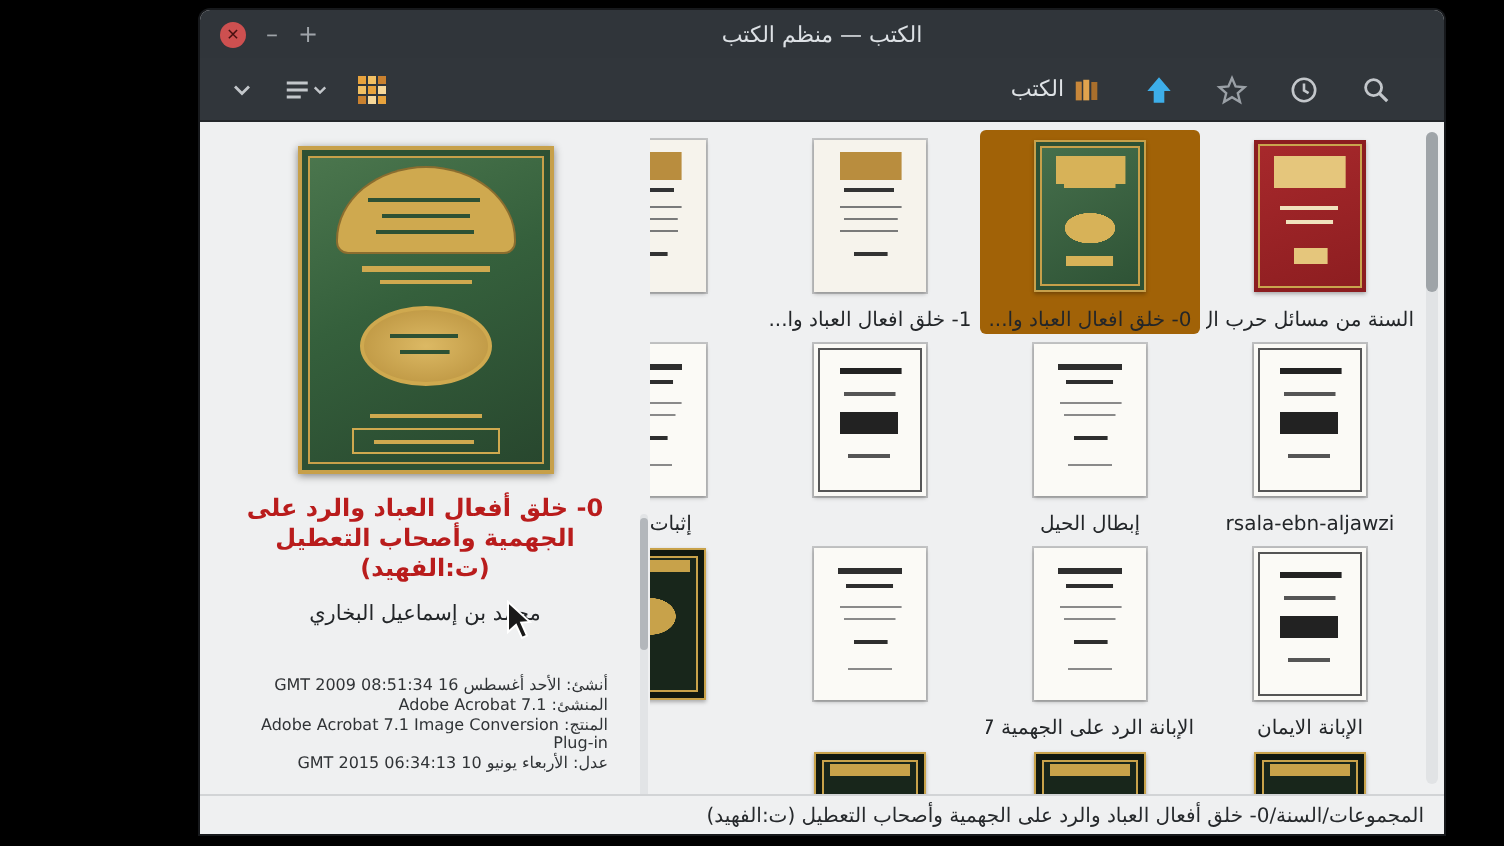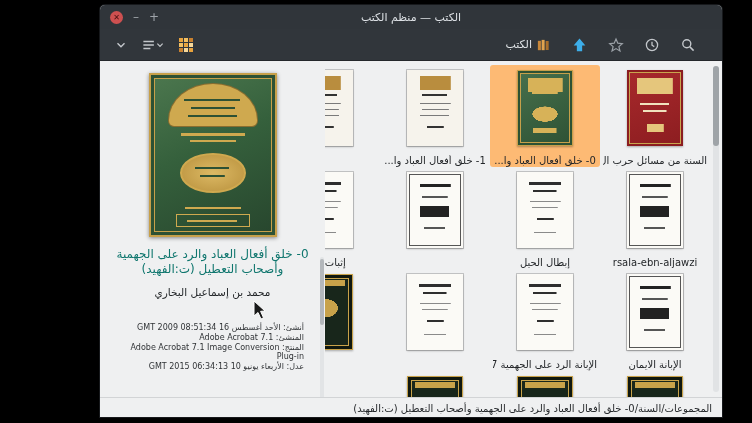--- a/index.html
+++ b/index.html
@@ -24,21 +24,21 @@
   .tb-left{position:absolute;left:14px;top:0;height:32px;display:flex;align-items:center;gap:13px}
   .tb-right{position:absolute;right:26px;top:0;height:32px;display:flex;align-items:center;gap:20px}
   .icon{display:flex;align-items:center;justify-content:center;line-height:0}
   .books-btn{display:flex;direction:rtl;gap:4px;color:#dfe3e6;font-size:11px}
 
   
   .content{flex:1;position:relative;overflow:hidden;background:#eff0f1}
 
   
   .detail{position:absolute;left:0;top:0;bottom:0;width:225px;direction:rtl;text-align:center;overflow:hidden}
-  .detail-title{margin:10px 14px 0;font-size:12px;font-weight:normal;line-height:15px;color:#0f766e}
+  .detail-title{margin:10px 14px 0;font-size:12px;font-weight:bold;line-height:15px;color:#b91c1c}
   .detail-author{margin-top:9px;font-size:10.5px;color:#232629}
   .meta{margin:25px 21px 0 14px;text-align:right;font-size:8px;line-height:9.8px;color:#303336}
   .detail-scroll{position:absolute;right:1px;top:196px;width:4px;height:164px;background:#e2e4e6;border-radius:2px}
   .detail-scroll .thumb{position:absolute;top:2px;left:0;width:4px;height:66px;background:#b3b7bb;border-radius:2px}
 
   
   .big-cover{position:relative;width:128px;height:164px;margin:12px auto 0;
     background:linear-gradient(155deg,#4d784f 0%,#35603c 45%,#27452d 100%);
     box-shadow:inset 0 0 0 2px #c7a04a,inset 0 0 0 5px #2d5134,inset 0 0 0 6px #c7a04a,0 1px 4px rgba(0,0,0,.45)}
   .bc-dome{position:absolute;top:11px;left:50%;transform:translateX(-50%);width:88px;height:42px;
@@ -58,21 +58,21 @@
                radial-gradient(#dcb964,#b8903c)}
   .bc-cartouche{position:absolute;top:141px;left:50%;transform:translateX(-50%);width:74px;height:13px;
     border:1px solid #cfa94f;
     background:linear-gradient(#cfa94f,#cfa94f) 50% 50%/70% 2px no-repeat}
 
   
   .grid{position:absolute;left:225px;top:0;right:0;bottom:0;direction:rtl;display:grid;
         grid-template-columns:repeat(4,110px);grid-auto-rows:102px;padding:4px 12px 0 0;
         justify-content:start;overflow:hidden}
   .grid-item{display:flex;flex-direction:column;align-items:center;padding-top:5px;border-radius:3px}
-  .grid-item.selected{background:#fdba74}
+  .grid-item.selected{background:#a16207}
   .cover{width:56px;height:76px;flex:none;background:#fafaf7;
          box-shadow:0 0 0 1px rgba(0,0,0,.18),0 1px 2px rgba(0,0,0,.25)}
   .caption{margin-top:9px;font-size:10px;line-height:12px;color:#232629;max-width:104px;
            white-space:nowrap;overflow:hidden;direction:rtl}
 
   .cover.paper{background:
     linear-gradient(#2e2e2e,#2e2e2e) 50% 14%/58% 3px no-repeat,
     linear-gradient(#2e2e2e,#2e2e2e) 50% 24%/42% 2px no-repeat,
     linear-gradient(#8a8a8a,#8a8a8a) 50% 38%/55% 1px no-repeat,
     linear-gradient(#8a8a8a,#8a8a8a) 50% 46%/46% 1px no-repeat,

